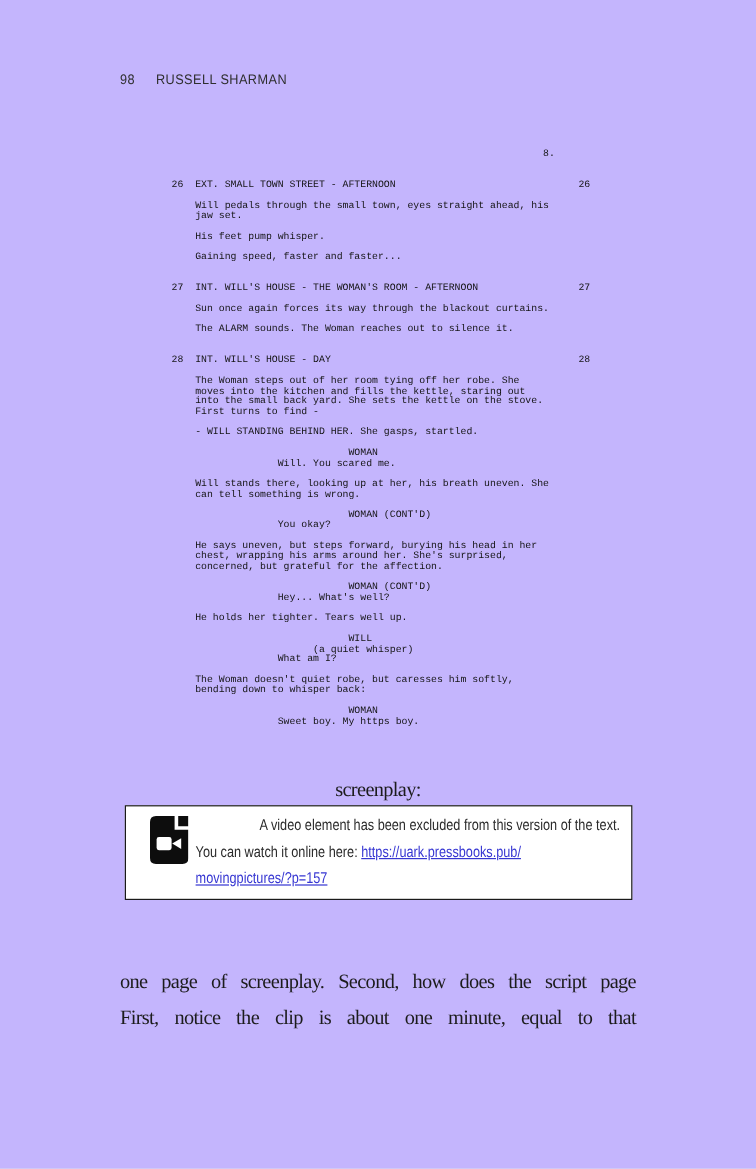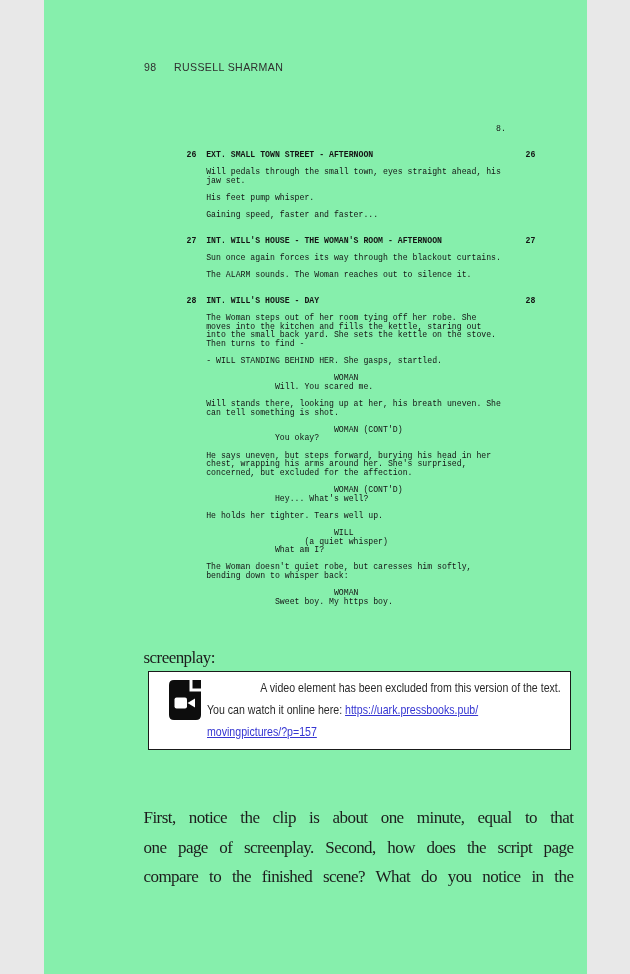--- a/index.html
+++ b/index.html
@@ -1,49 +1,49 @@
 <!DOCTYPE html>
 <html><head>
 <meta charset="utf-8">
 <title></title>
 <style>
   html,body { margin:0; padding:0; background:#e8e8e8; }
   .page {
-    position:relative; width:543px; height:974px; margin:0 auto;
-    background:#86efac; overflow:hidden;
+    position:relative; width:630px; height:974px; margin:0 auto;
+    background:#c4b5fd; overflow:hidden;
     font-family:"Liberation Sans", sans-serif; color:#1c1c1c;
   }
 
   
   .pagehead {
     position:absolute; left:100px; top:61px;
     font-size:11.5px; letter-spacing:.4px; color:#2f2f2f;
     transform:scaleX(.92); transform-origin:0 50%; white-space:nowrap;
   }
   .pagehead .author { margin-left:19px; }
 
   
   .screenplay {
     position:absolute; left:143px; top:125px; margin:0;
     font-family:"Liberation Mono","DejaVu Sans Mono",monospace;
     font-size:8.2px; line-height:8.6px; color:#141414;
     white-space:pre;
   }
-  .sphead { font-weight:bold; }
+  .sphead { font-weight:normal; }
 
   
   .para {
     position:absolute; left:100px; width:430px;
     font-family:"Liberation Serif", serif;
     font-size:17px; line-height:29.5px; letter-spacing:-0.55px; color:#1c1c1c;
   }
   .p1 { top:643px; }
   .p2 { top:803px; }
   .jline { text-align:justify; text-align-last:justify; }
-  .lline { text-align:left; }
+  .lline { text-align:center; }
 
   
   .vbox {
     position:absolute; left:104px; top:671px;
     width:421px; height:77px;
     border:1.5px solid #1a1a1a; background:#fff;
   }
   .vicon { position:absolute; left:20px; top:8px; }
   .vtext {
     position:absolute; left:58px; top:5px; width:434px;
@@ -81,36 +81,36 @@
 <span>    Sun once again forces its way through the blackout curtains.</span>
 <span></span>
 <span>    The ALARM sounds. The Woman reaches out to silence it.</span>
 <span></span>
 <span></span>
 <span class="sphead">28  INT. WILL'S HOUSE - DAY                                          28</span>
 <span></span>
 <span>    The Woman steps out of her room tying off her robe. She</span>
 <span>    moves into the kitchen and fills the kettle, staring out</span>
 <span>    into the small back yard. She sets the kettle on the stove.</span>
-<span>    Then turns to find -</span>
+<span>    First turns to find -</span>
 <span></span>
 <span>    - WILL STANDING BEHIND HER. She gasps, startled.</span>
 <span></span>
 <span>                              WOMAN</span>
 <span>                  Will. You scared me.</span>
 <span></span>
 <span>    Will stands there, looking up at her, his breath uneven. She</span>
-<span>    can tell something is shot.</span>
+<span>    can tell something is wrong.</span>
 <span></span>
 <span>                              WOMAN (CONT'D)</span>
 <span>                  You okay?</span>
 <span></span>
 <span>    He says uneven, but steps forward, burying his head in her</span>
 <span>    chest, wrapping his arms around her. She's surprised,</span>
-<span>    concerned, but excluded for the affection.</span>
+<span>    concerned, but grateful for the affection.</span>
 <span></span>
 <span>                              WOMAN (CONT'D)</span>
 <span>                  Hey... What's well?</span>
 <span></span>
 <span>    He holds her tighter. Tears well up.</span>
 <span></span>
 <span>                              WILL</span>
 <span>                        (a quiet whisper)</span>
 <span>                  What am I?</span>
 <span></span>
@@ -135,18 +135,17 @@
     <div class="vtext">
       <div class="vline1">A video element has been excluded from this version of the text.</div>
       <div class="vline2">
         <span>You can watch it online here: </span><a class="vlink" style="color: rgb(54, 54, 210);">https://uark.pressbooks.pub/</a><br>
         <a class="vlink" style="color: rgb(54, 54, 210);">movingpictures/?p=157</a>
       </div>
     </div>
   </div>
 
   <div class="para p2">
+    <div class="jline">one page of screenplay. Second, how does the script page</div>
     <div class="jline">First, notice the clip is about one minute, equal to that</div>
-    <div class="jline">one page of screenplay. Second, how does the script page</div>
-    <div class="jline">compare to the finished scene? What do you notice in the</div>
   </div>
 
 </div>
 
 </body></html>

